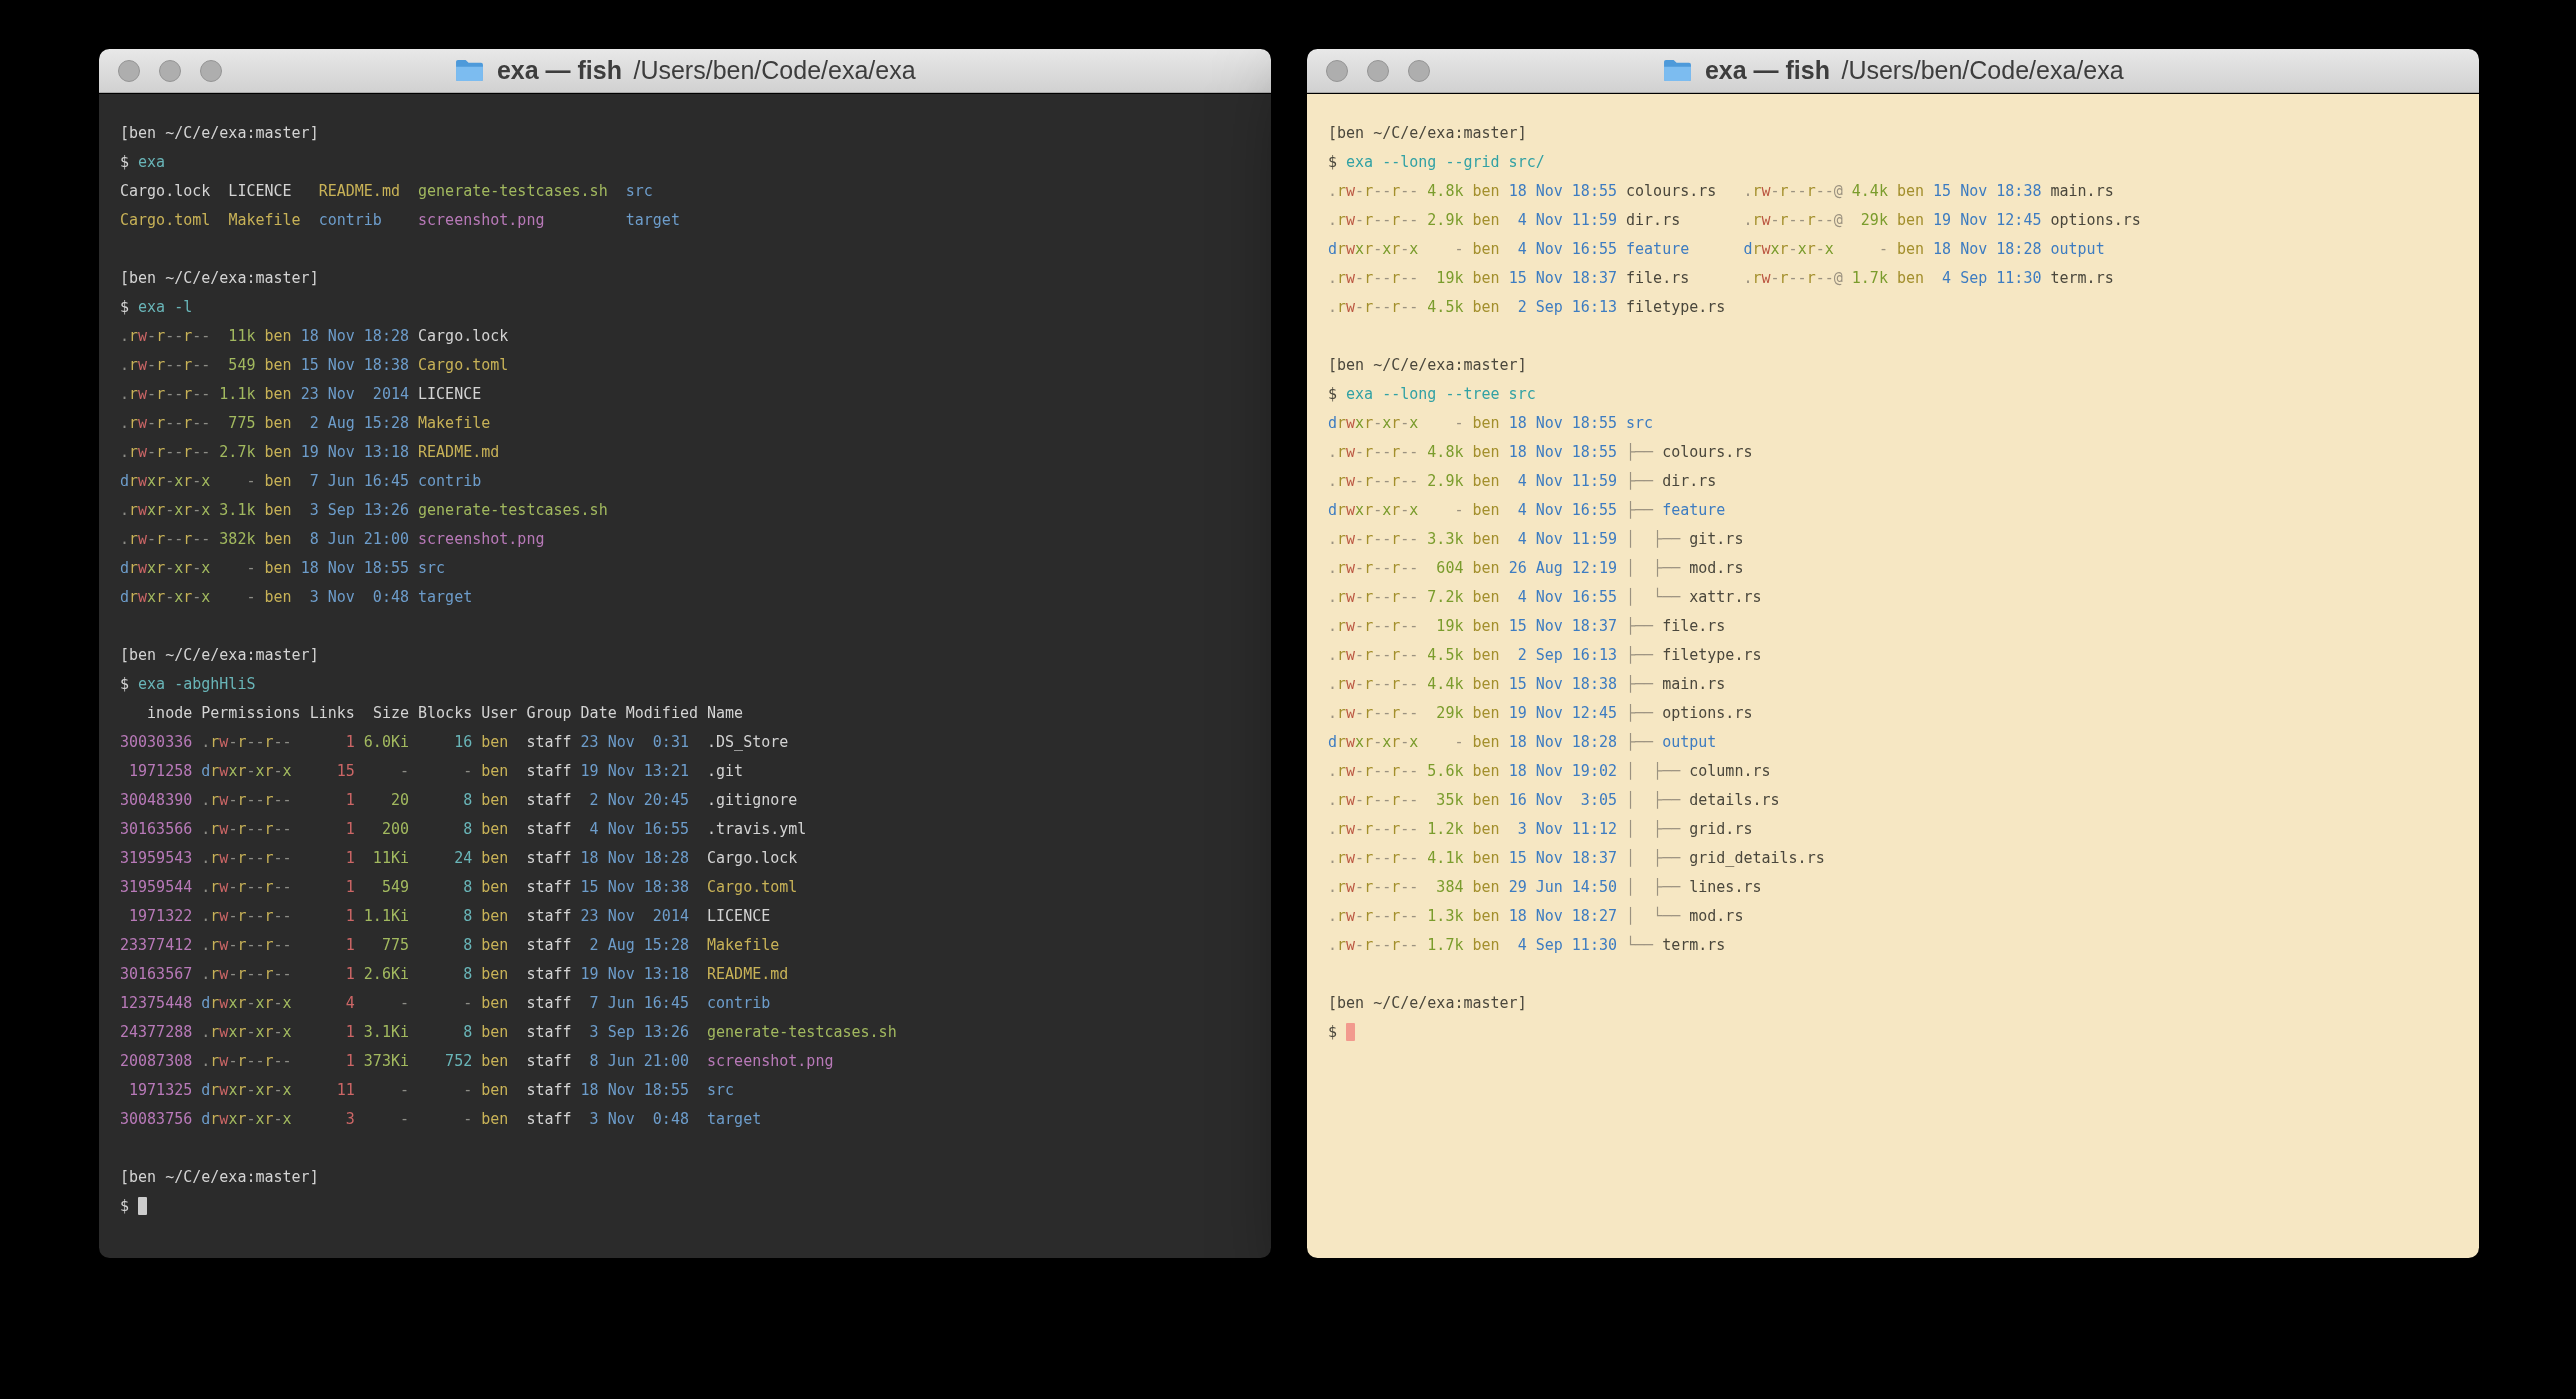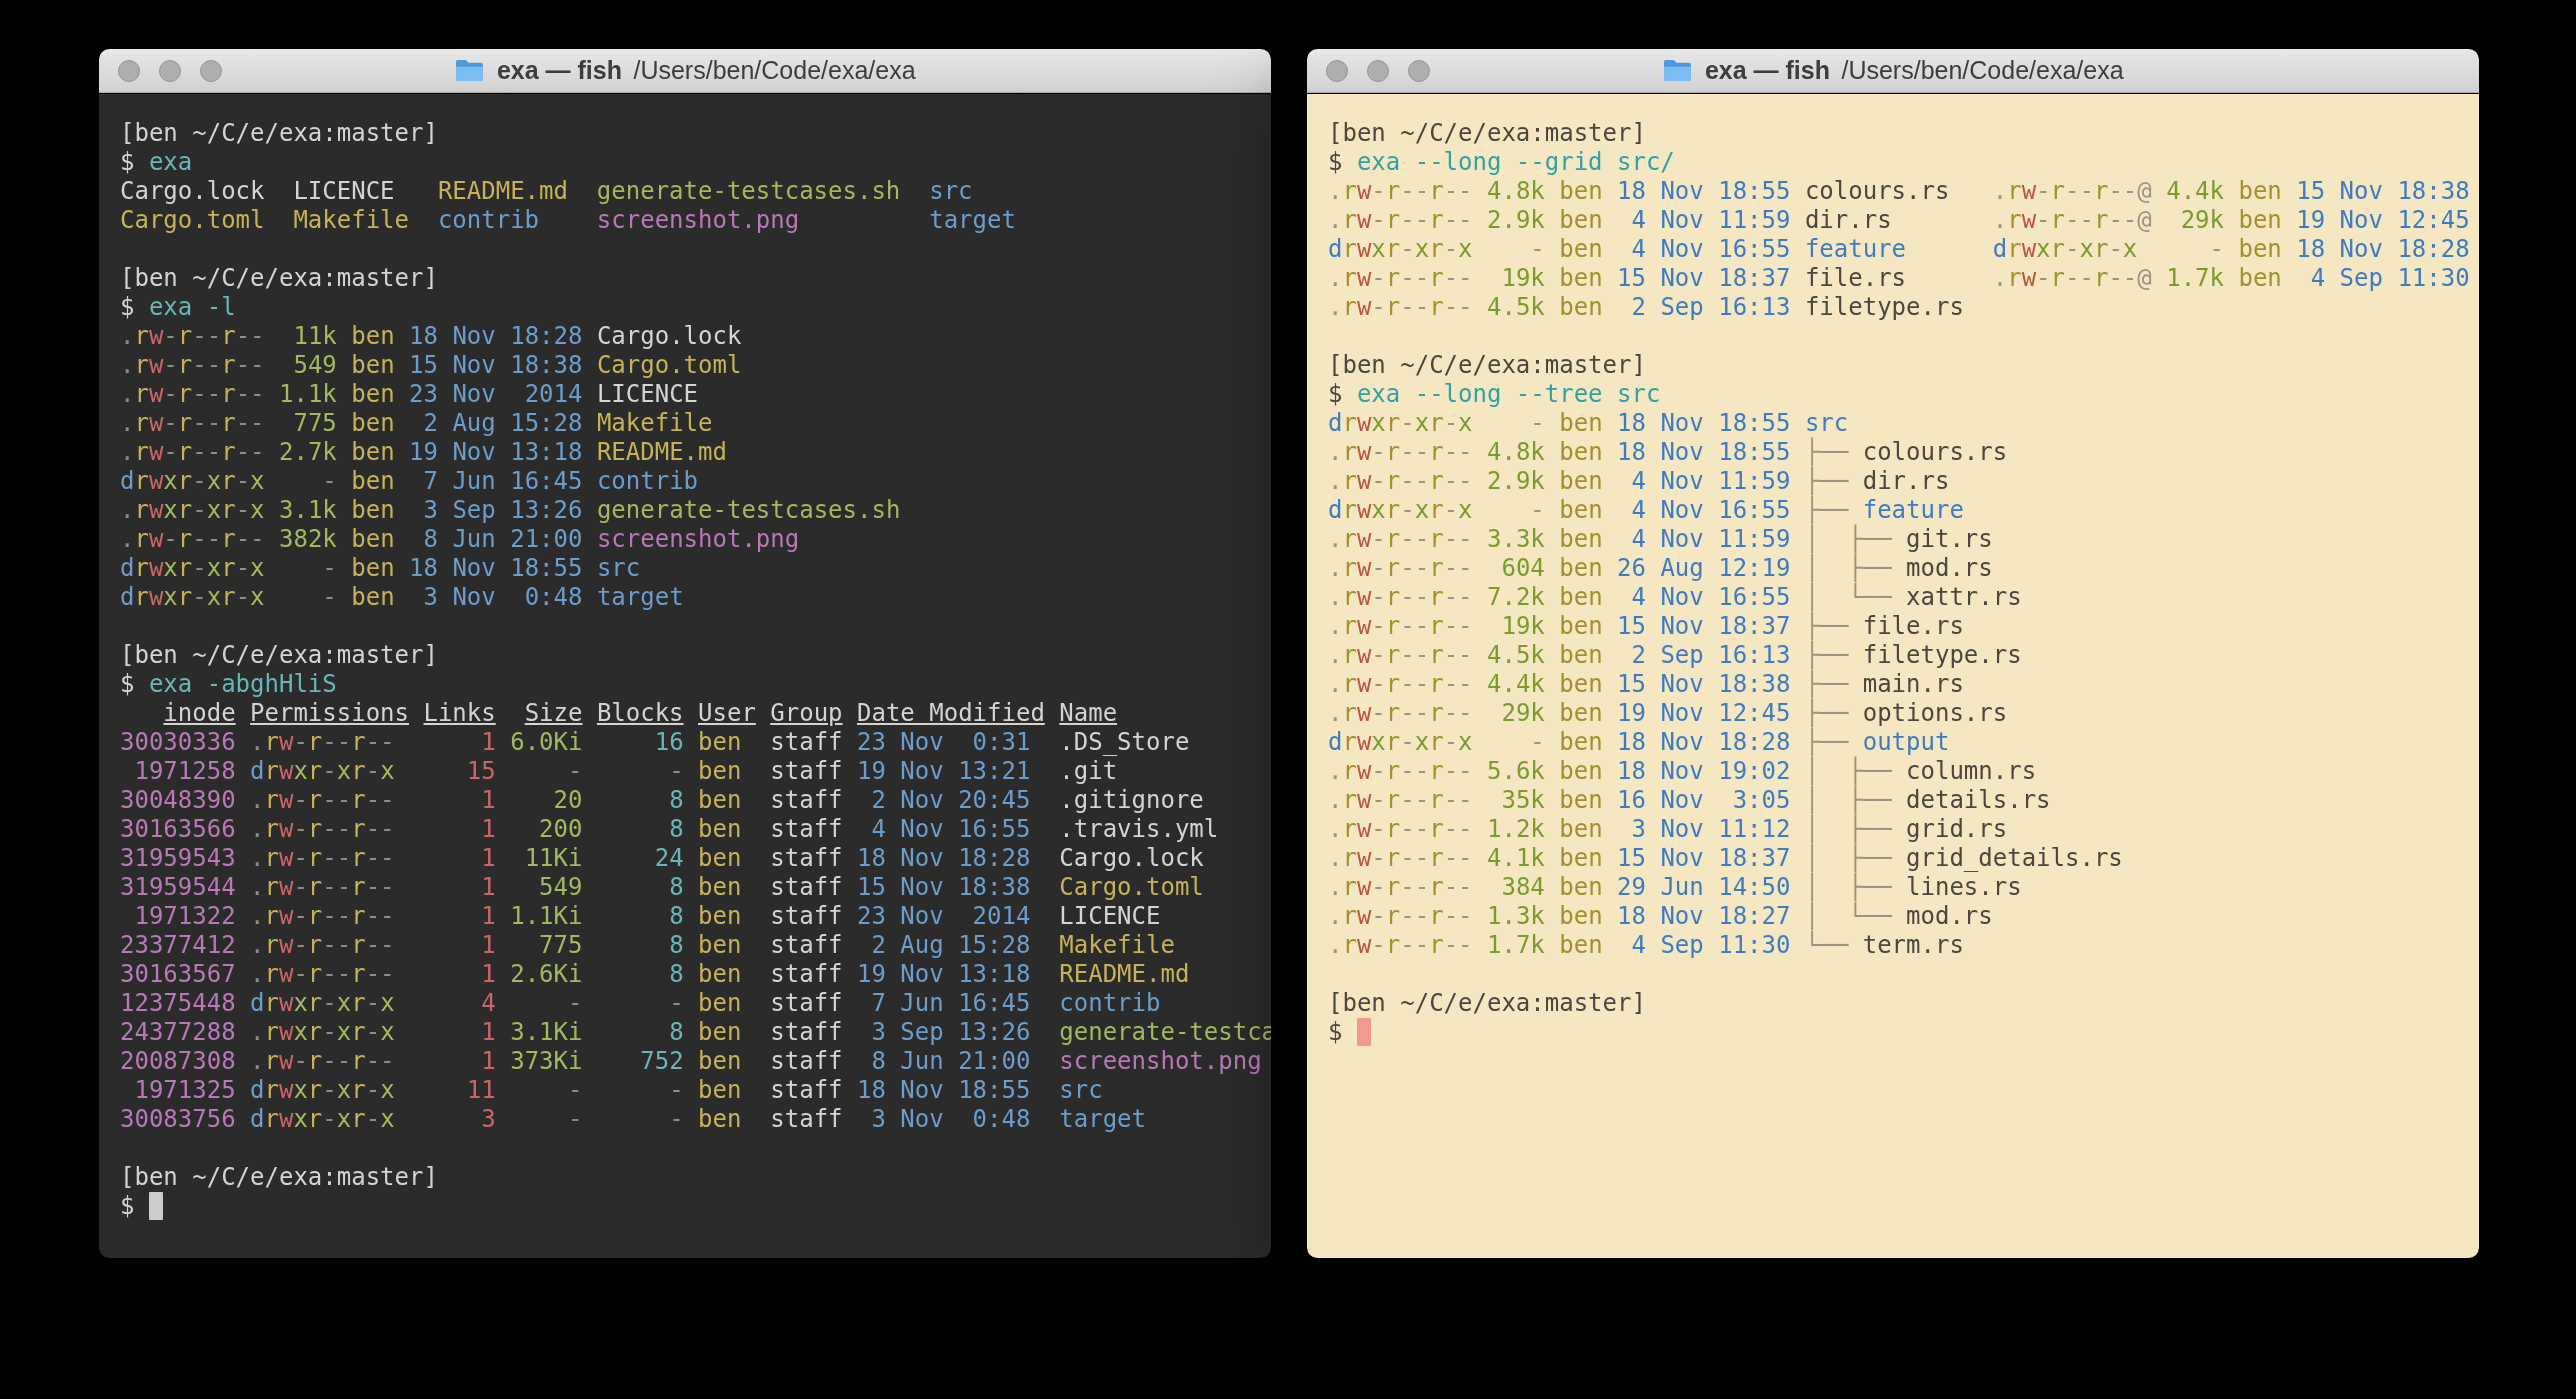--- a/index.html
+++ b/index.html
@@ -11,33 +11,33 @@
   .win-right{left:1307px}
   .titlebar{height:44px;background:linear-gradient(#e8e8e8,#d1d1d1);border-bottom:1px solid #a9a9a9;
             position:relative;display:flex;align-items:center;justify-content:center}
   .traffic{position:absolute;left:19px;top:0;height:100%;display:flex;align-items:center;gap:19px}
   .tl{width:22px;height:22px;border-radius:50%;background:#aeaeae;border:1.9px solid #949494;display:inline-block}
   .titlewrap{display:flex;align-items:center;gap:11.5px;font-family:"Liberation Sans",sans-serif;
              font-size:25px;color:#3d3d3d;white-space:pre}
   .title-main{font-weight:700}
   .foldericon{display:inline-flex;align-items:center}
   .term{position:absolute;top:45px;left:0;right:0;bottom:0;padding:25px 21px;
-        font-family:"DejaVu Sans Mono",monospace;font-size:24px;line-height:29px;
+        font-family:"DejaVu Sans Mono",monospace;font-size:15px;line-height:29px;
         white-space:pre;background:var(--termbg);color:var(--fg)}
   .t-line{height:29px}
   .sg-fg{color:var(--fg)}
   .sg-dim{color:var(--dim)}
   .sg-red{color:var(--red)}
   .sg-grn{color:var(--grn)}
   .sg-yel{color:var(--yel)}
   .sg-blu{color:var(--blu)}
   .sg-cyn{color:var(--cyn)}
   .sg-mag{color:var(--mag)}
   .sg-ylu{color:var(--yel);}
-  .sg-hdr{color:var(--fg);text-decoration:underline}
+  .sg-hdr{color:var(--fg);}
   .sg-cur{background:var(--curbg);color:transparent;border-radius:1px}
 </style>
 </head>
 <body>
 
 <div class="desktop">
 
   <div class="window win-left" style="--termbg: #2b2b2b; --fg: #d4d4d4; --dim: #8d8d87; --red: #cc6666; --grn: #a2b95f; --yel: #c8b257; --blu: #6d9dcb; --cyn: #69b5b8; --mag: #b879b8; --curbg: #cccccc;">
     <div class="titlebar">
       <div class="traffic">

